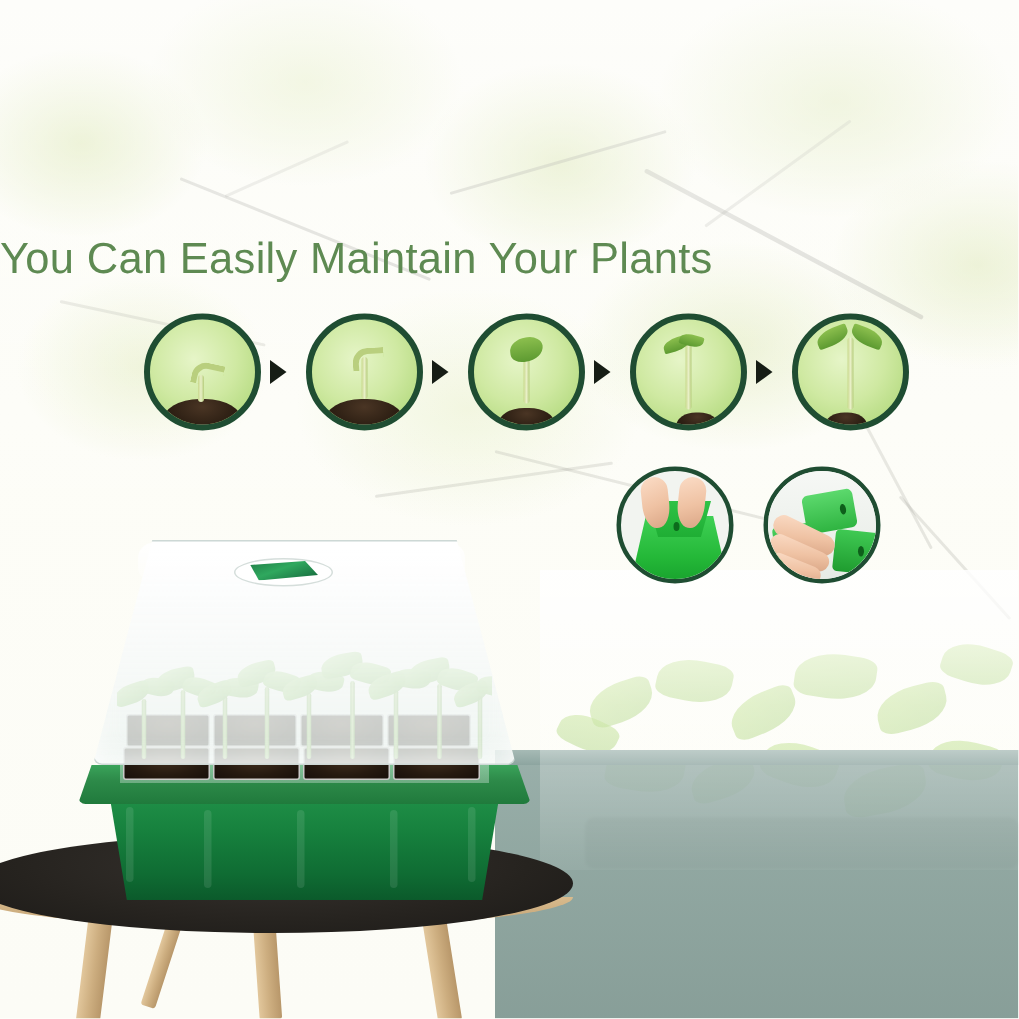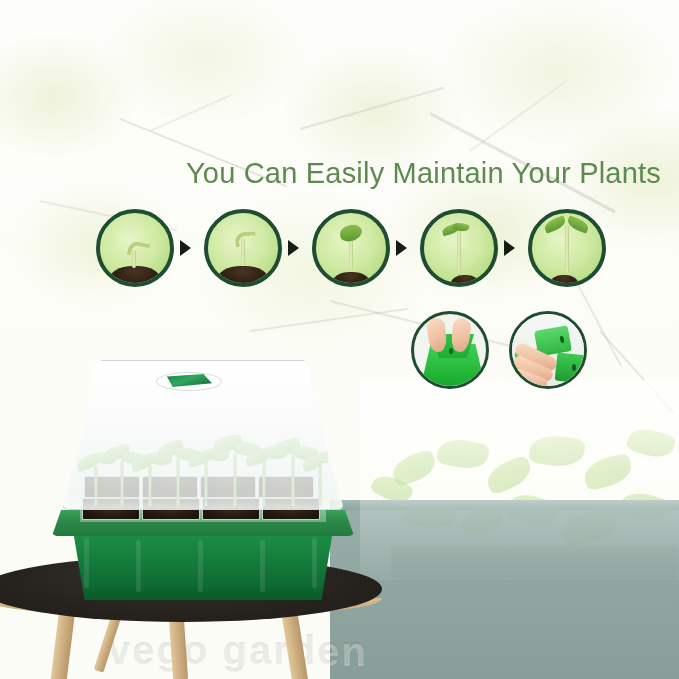--- a/index.html
+++ b/index.html
@@ -47,21 +47,21 @@
     transform:scaleX(.97);
   }
   .banner-sub{
     color:#f4f7f0;font-size:19px;letter-spacing:7.2px;
     margin-top:7px;line-height:1;white-space:nowrap;font-weight:400;
     font-family:"Liberation Sans", sans-serif;
   }
 
   
   .headline{
-    position:absolute;left:0;right:18px;top:157px;text-align:right;
+    position:absolute;left:0;right:8px;top:157px;text-align:left;
     color:#5e8a52;font-size:29px;letter-spacing:.2px;font-weight:400;
     font-family:"Liberation Sans", sans-serif;
   }
 
   
   .stages{position:absolute;left:96px;top:209px;width:500px;height:84px;}
   .stage-circle{
     position:absolute;width:78px;height:78px;border-radius:50%;
     border:4px solid #1f4d32;overflow:hidden;
     background:radial-gradient(circle at 42% 38%, #e6f5c8 0%, #cfe9a2 48%, #b9dd86 78%, #a9d374 100%);
@@ -261,21 +261,20 @@
   <div class="bg-plant" style="left:404px;top:500px;width:52px;height:28px;transform:rotate(10deg);"></div>
   <div class="bg-plant" style="left:460px;top:508px;width:44px;height:24px;transform:rotate(-16deg);"></div>
   <div class="bg-plant" style="left:508px;top:496px;width:50px;height:28px;transform:rotate(20deg);"></div>
   <div class="bg-plant" style="left:562px;top:512px;width:56px;height:30px;transform:rotate(-10deg);"></div>
   <div class="bg-plant" style="left:620px;top:494px;width:48px;height:26px;transform:rotate(14deg);"></div>
   <div class="bg-plant" style="left:372px;top:478px;width:40px;height:22px;transform:rotate(26deg);"></div>
   <div class="bg-soil-strip"></div>
 
   <div class="planter"></div>
   <div class="planter-lip"></div>
-  <div class="emboss">vego garden</div>
 
   <div class="veil-right"></div>
 
 
   <div class="headline">You Can Easily Maintain Your Plants</div>
 
   <div class="stages">
 
     <div class="stage-circle" style="left:0px;top:0px;">
       <div class="soil"></div>

